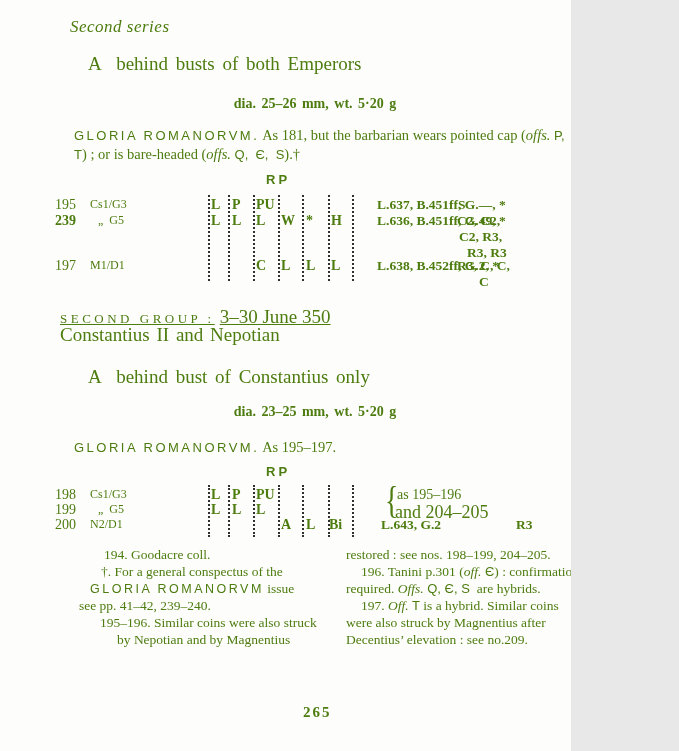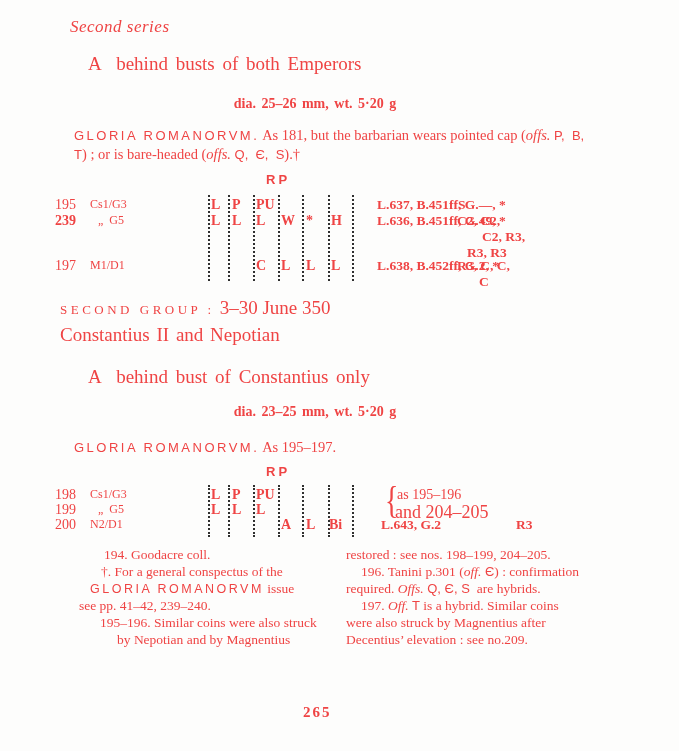--- a/index.html
+++ b/index.html
@@ -1,18 +1,18 @@
 <!DOCTYPE html>
 <html><head>
 <meta charset="utf-8">
 <style>
   html,body { margin:0; padding:0; background:#e8e8e8; }
   .page {
-    position:relative; width:679px; height:751px;
-    background:#fdfdfc; color:#ef4444; overflow:hidden;
+    position:relative; width:571px; height:751px;
+    background:#fdfdfc; color:#4d7c0f; overflow:hidden;
     font-family:"Liberation Serif", serif;
   }
   .abs { position:absolute; white-space:nowrap; }
 
   .running-head { font-size:17px; font-style:italic; letter-spacing:0.5px; }
   .h1 { font-size:19px; word-spacing:3px; white-space:pre; }
   .dia { left:0; width:630px; text-align:center; font-size:14px; font-weight:bold; word-spacing:2px; }
   .body-txt { font-size:14.5px; }
   .glo-inline { font-family:"Liberation Sans", sans-serif; font-size:13px; letter-spacing:2.5px; }
   .offs-it { font-style:italic; }
@@ -73,34 +73,34 @@
   <div class="abs rownum" style="left:55px; top:213px; font-weight:bold;">239</div>
   <div class="abs rowtype" style="left:98px; top:213px;">„  G5</div>
   <div class="abs cell" style="left:211px; top:213px;">L</div>
   <div class="abs cell" style="left:232px; top:213px;">L</div>
   <div class="abs cell" style="left:256px; top:213px;">L</div>
   <div class="abs cell" style="left:281px; top:213px;">W</div>
   <div class="abs cell" style="left:306px; top:213px;">*</div>
   <div class="abs cell" style="left:331px; top:213px;">H</div>
   <div class="abs ref" style="left:377px; top:213px;">L.636, B.451ff, G.49, *</div>
   <div class="abs rar" style="left:457px; top:213px;">C2, C2,</div>
-  <div class="abs rar" style="left:482px; top:229px;">C2, R3,</div>
+  <div class="abs rar" style="left:459px; top:229px;">C2, R3,</div>
   <div class="abs rar" style="left:467px; top:245px;">R3, R3</div>
 
   <div class="abs rownum" style="left:55px; top:258px;">197</div>
   <div class="abs rowtype" style="left:90px; top:258px;">M1/D1</div>
   <div class="abs cell" style="left:256px; top:258px;">C</div>
   <div class="abs cell" style="left:281px; top:258px;">L</div>
   <div class="abs cell" style="left:306px; top:258px;">L</div>
   <div class="abs cell" style="left:331px; top:258px;">L</div>
   <div class="abs ref" style="left:377px; top:258px;">L.638, B.452ff, G.2, *</div>
   <div class="abs rar" style="left:457px; top:258px;">R3, C, C,</div>
   <div class="abs rar" style="left:479px; top:274px;">C</div>
 
-  <div class="abs" style="left:60px; top:297px;"><span class="group-caps">SECOND GROUP :</span><span class="group-date">3–30 June 350</span></div>
+  <div class="abs" style="left:60px; top:306px;text-decoration:underline;"><span class="group-caps">SECOND GROUP :</span><span class="group-date">3–30 June 350</span></div>
   <div class="abs h2line" style="left:60px; top:324px;">Constantius II and Nepotian</div>
 
   <div class="abs h1" style="left:88px; top:366px;">A  behind bust of Constantius only</div>
 
   <div class="abs dia" style="top:404px;">dia. 23–25 mm, wt. 5·20 g</div>
 
   <div class="abs body-txt" style="left:74px; top:439px;"><span class="glo-inline">GLORIA  ROMANORVM.</span>
     <span>As 195–197.</span></div>
 
   <div class="abs rp" style="left:266px; top:464px;">RP</div>

